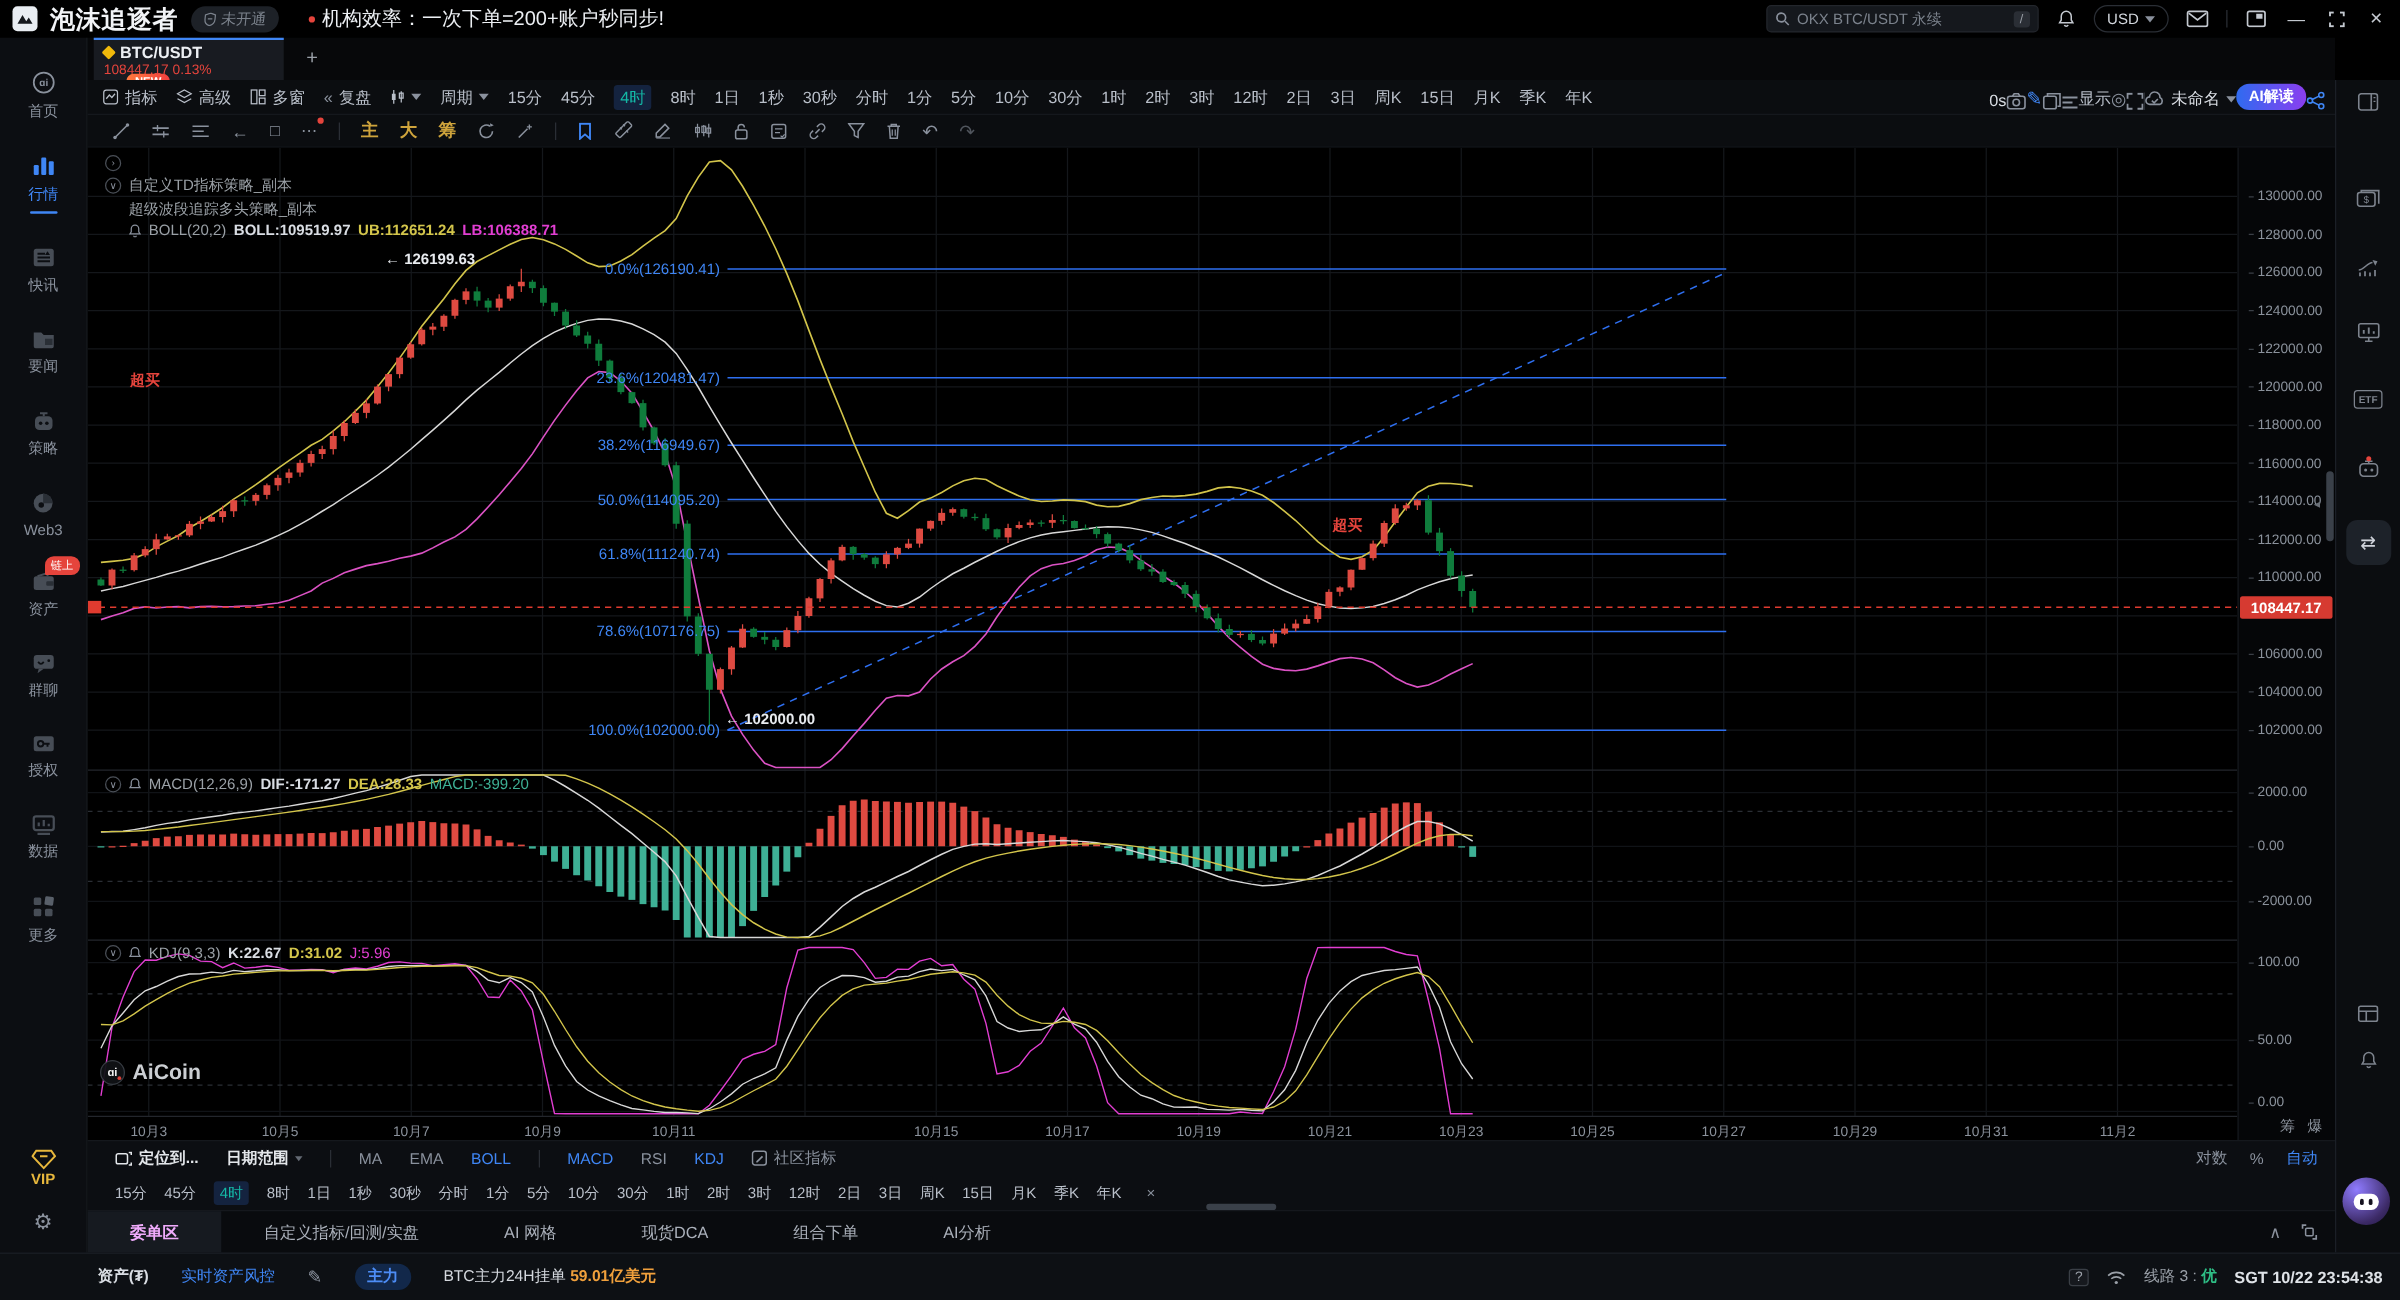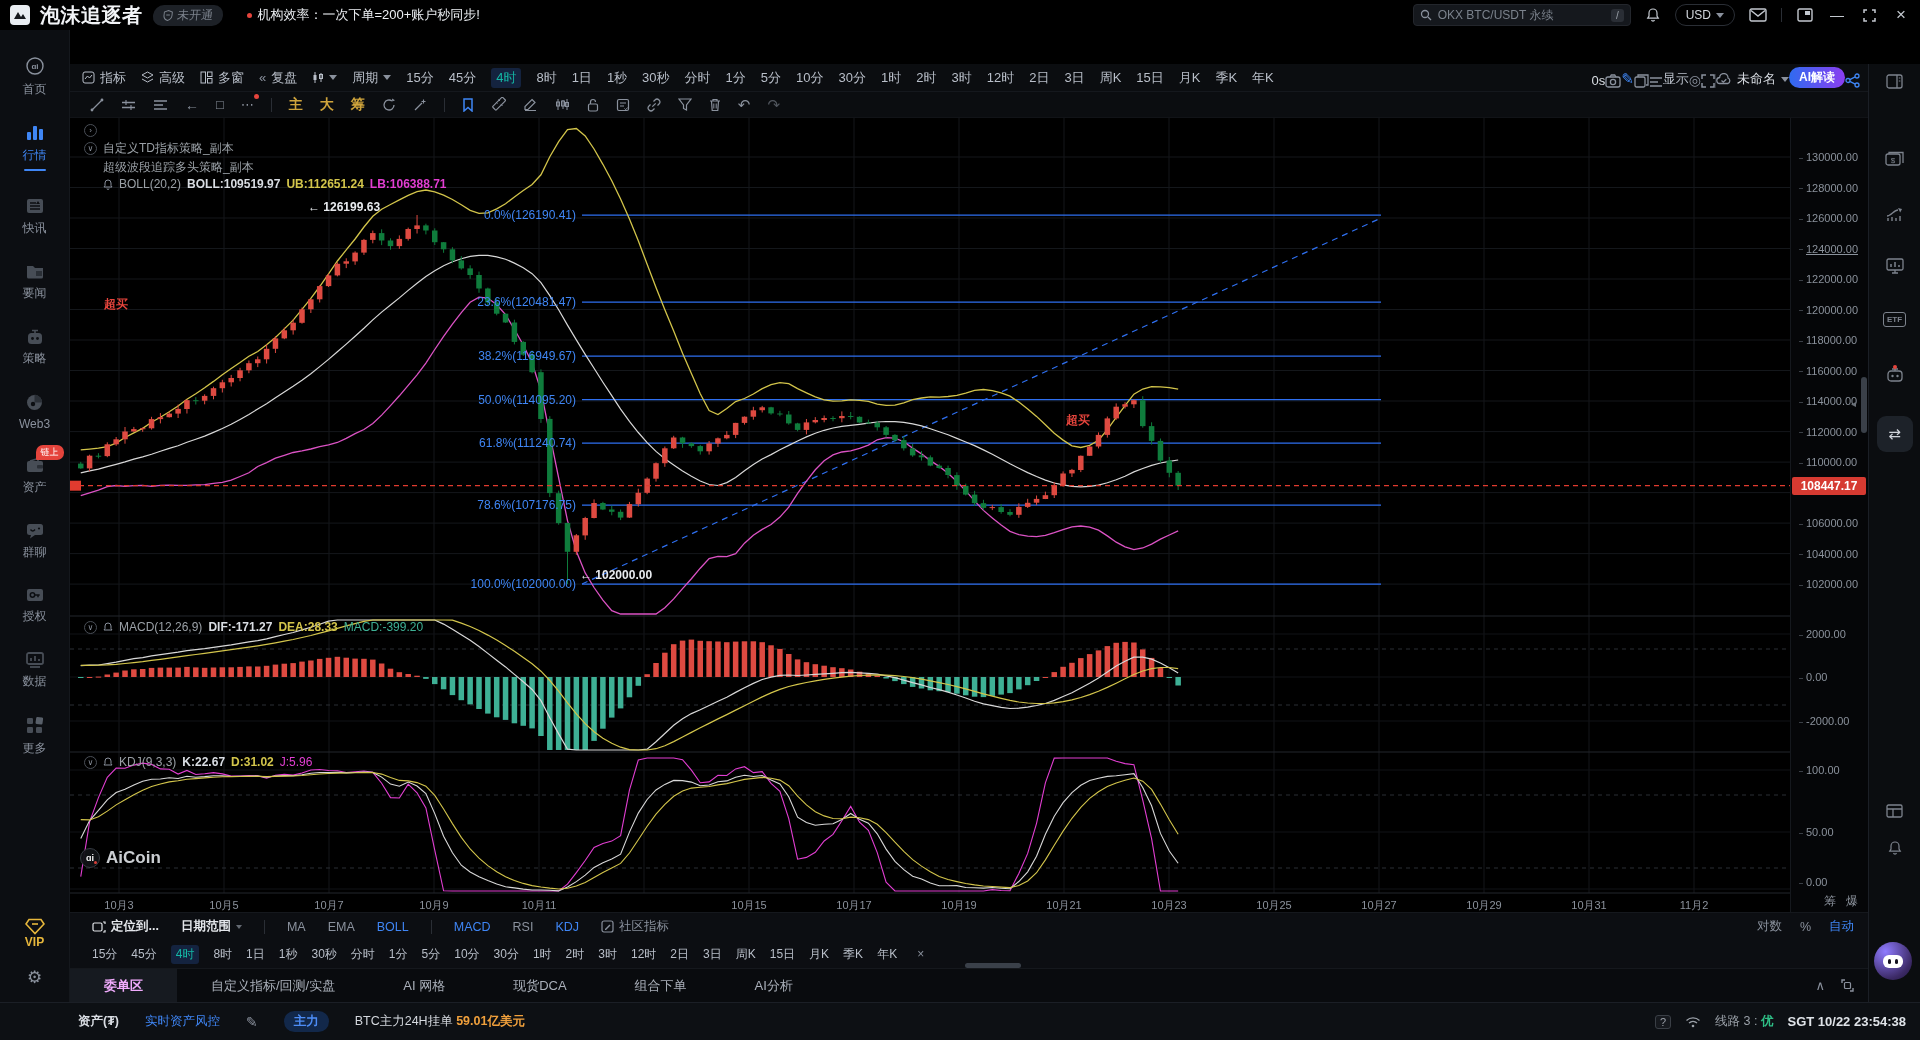--- a/index.html
+++ b/index.html
@@ -8,21 +8,21 @@
   #app{position:relative;width:1920px;height:1040px;overflow:hidden;background:#000;color:#c8cdd5;font-size:12px}
   svg{display:block}
   .ico{display:inline-flex;align-items:center;justify-content:center;color:#8a919d}.white{color:#d9dde3}.blue{color:#3f86f5}.yellow{color:#d3c54b}
   .pink{color:#e23ed2}.teal{color:#3eb095}.orange{color:#f0a03c}.green{color:#2ebd85}
 
   
   #titlebar{position:absolute;left:0;top:0;width:1920px;height:30px;background:#000;display:flex;align-items:center;gap:10px;padding:0 10px;z-index:40}
   .applogo{width:20px;height:20px;border-radius:4px;background:#e9edf2;display:flex;align-items:center;justify-content:center}
   .appname{color:#f2f4f7;font-size:20px;font-weight:bold;letter-spacing:.5px}
   .pill-dim{display:flex;align-items:center;gap:4px;background:#1d2127;border-radius:10px;padding:2px 10px;color:#7b828c;font-size:12px;transform:skewX(-6deg)}
-  .notice{display:flex;align-items:center;gap:6px;color:#eceff3;font-size:13px;margin-left:14px}
+  .notice{display:flex;align-items:center;gap:6px;color:#eceff3;font-size:16px;margin-left:14px}
   .reddot{width:5px;height:5px;border-radius:50%;background:#e5443c}
   #tb-right{margin-left:auto;display:flex;align-items:center;gap:14px}
   .searchbox{display:flex;align-items:center;gap:6px;background:#15181d;border:1px solid #23262c;border-radius:4px;height:22px;width:218px;padding:0 6px;color:#7b828c}
   .slashkey{margin-left:auto;background:#2a2e35;border-radius:3px;font-size:10px;color:#9aa0a8;padding:1px 5px}
   .usdsel{display:flex;align-items:center;gap:5px;border:1px solid #2a2e35;border-radius:11px;height:22px;padding:0 10px;color:#d3d7dd;font-size:12px}
   .caret{width:0;height:0;border-left:4px solid transparent;border-right:4px solid transparent;border-top:5px solid #8a919d;display:inline-block}
   .winbtn{color:#c3c8cf;font-size:14px;display:inline-flex;align-items:center;justify-content:center;width:18px;height:18px}
   .vdiv{width:1px;height:14px;background:#2a2e35}
 
   
@@ -291,20 +291,31 @@
       <div class="sb-vip">
         <svg width="20" height="17" viewBox="0 0 20 17">
           <path d="M4 1.5h12L19 6l-9 9.5L1 6Z" fill="none" stroke="#e7b73c" stroke-width="1.6"></path>
           <path d="M7 6h6" stroke="#e7b73c" stroke-width="1.6"></path>
         </svg>
         <span>VIP</span>
       </div>
       <div class="sb-gear">⚙</div>
     </div>
 
+  <div id="tabbar">
+    <div class="symtab">
+      <div class="symline">
+        <span class="bnb"></span>
+        <span>BTC/USDT</span>
+      </div>
+      <div class="tabprice"><span>108447.17</span>&nbsp;<span>0.13%</span></div>
+      <span class="newbadge">NEW</span>
+    </div>
+    <span class="addtab">+</span>
+  </div>
 
   <div id="toolbar">
     <span class="tbbtn">
       <span class="ico">
           <svg width="13" height="13" viewBox="0 0 13 13">
             <rect x="1" y="1" width="11" height="11" rx="2" fill="none" stroke="#b9bfc9"></rect>
             <path d="M3 8l2.5-3 2 2L10 4" fill="none" stroke="#b9bfc9"></path>
           </svg>
         </span>
       <span>指标</span>
@@ -1043,21 +1054,21 @@
         <div class="lbl tlabel" style="left: 1519px; top: 780px;">10月31</div>
         <div class="lbl tlabel" style="left: 1624px; top: 780px;">11月2</div>
       </div>
   </div>
 
   <div id="priceaxis">
     <div id="pa-labels">
         <div class="axlbl" style="top: 39px;">130000.00</div>
         <div class="axlbl" style="top: 69.506px;">128000.00</div>
         <div class="axlbl" style="top: 100.012px;">126000.00</div>
-        <div class="axlbl" style="top: 130.518px; text-decoration: underline;">124000.00</div>
+        <div class="axlbl" style="top: 130.518px;">124000.00</div>
         <div class="axlbl" style="top: 161.024px;">122000.00</div>
         <div class="axlbl" style="top: 191.53px;">120000.00</div>
         <div class="axlbl" style="top: 222.036px;">118000.00</div>
         <div class="axlbl" style="top: 252.542px;">116000.00</div>
         <div class="axlbl" style="top: 283.048px;">114000.00</div>
         <div class="axlbl" style="top: 313.554px;">112000.00</div>
         <div class="axlbl" style="top: 344.06px;">110000.00</div>
         <div class="axlbl" style="top: 405.072px;">106000.00</div>
         <div class="axlbl" style="top: 435.578px;">104000.00</div>
         <div class="axlbl" style="top: 466.084px;">102000.00</div>

